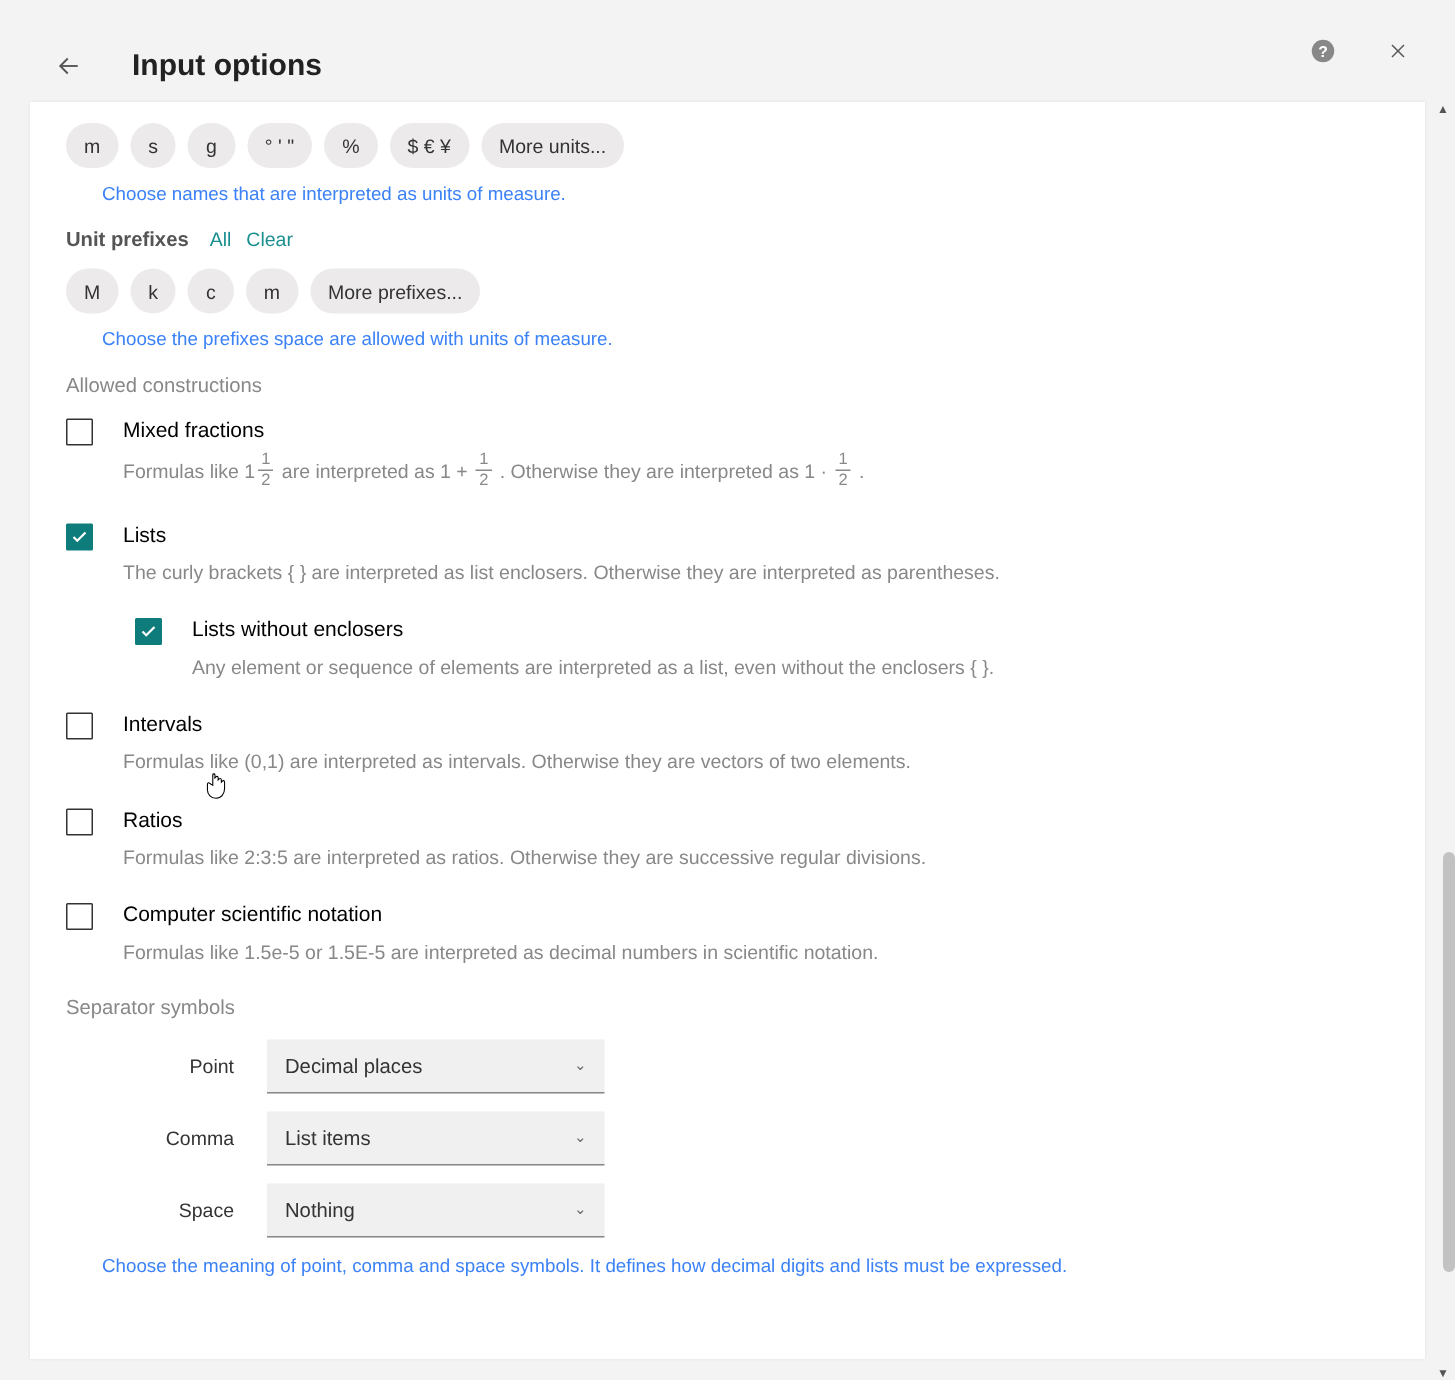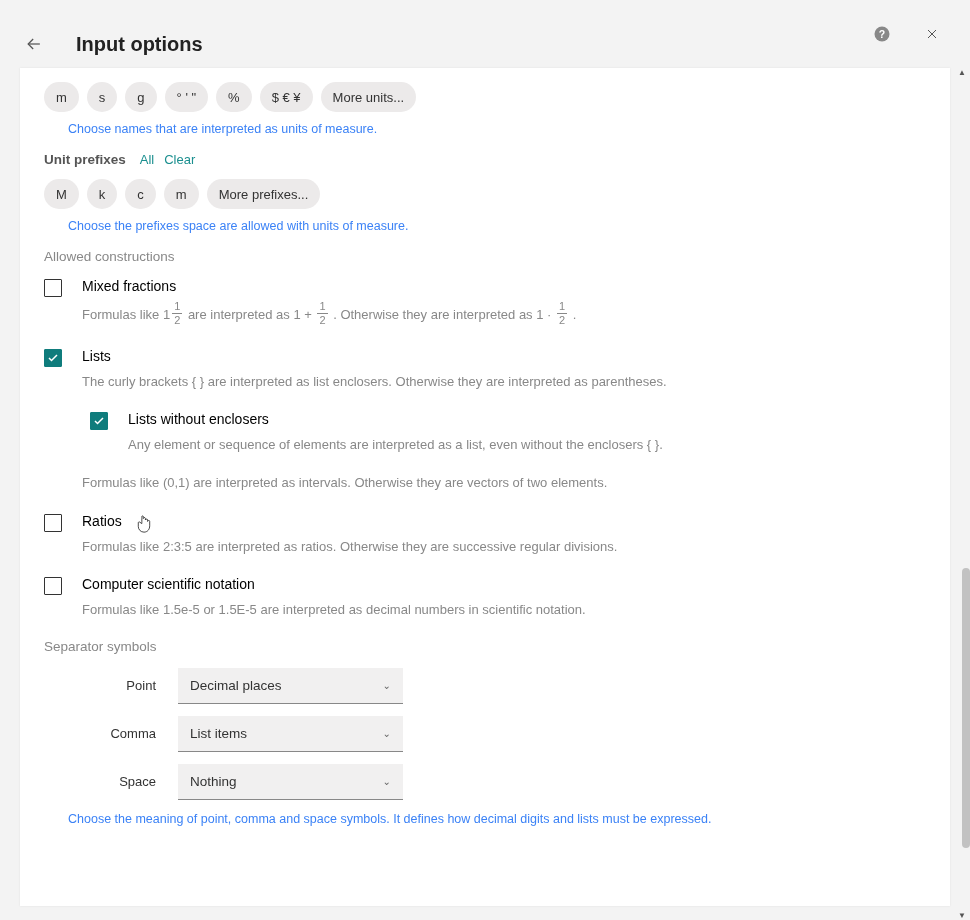--- a/index.html
+++ b/index.html
@@ -11,21 +11,21 @@
     font-size: 14px;
     width: 970px;
     height: 920px;
     overflow: hidden;
     position: relative;
   }
   .topbar {
     height: 88px;
     display: flex;
     align-items: center;
-    padding: 0 24px;
+    padding: 0 36px;
     gap: 32px;
     position: relative;
   }
   .back-btn {
     width: 20px; height: 20px;
     cursor: pointer;
     display: flex; align-items: center; justify-content: center;
     color: #555;
   }
   .title {
@@ -305,20 +305,26 @@
   <div class="check-row nested">
     <div class="checkbox checked">
       <svg width="12" height="12" viewBox="0 0 24 24" fill="none" stroke="#fff" stroke-width="3">
           <polyline points="20 6 9 17 4 12"></polyline>
         </svg>
     </div>
     <div class="check-label">Lists without enclosers</div>
   </div>
   <div class="check-desc" style="margin-left:84px">Any element or sequence of elements are interpreted as a list, even without the enclosers { }.</div>
 
+  <div class="check-row">
+    <div class="checkbox">
+      
+    </div>
+    <div class="check-label">Intervals</div>
+  </div>
   <div class="check-desc">Formulas like (0,1) are interpreted as intervals. Otherwise they are vectors of two elements.</div>
 
   <div class="check-row">
     <div class="checkbox">
       
     </div>
     <div class="check-label">Ratios</div>
   </div>
   <div class="check-desc">Formulas like 2:3:5 are interpreted as ratios. Otherwise they are successive regular divisions.</div>
 

